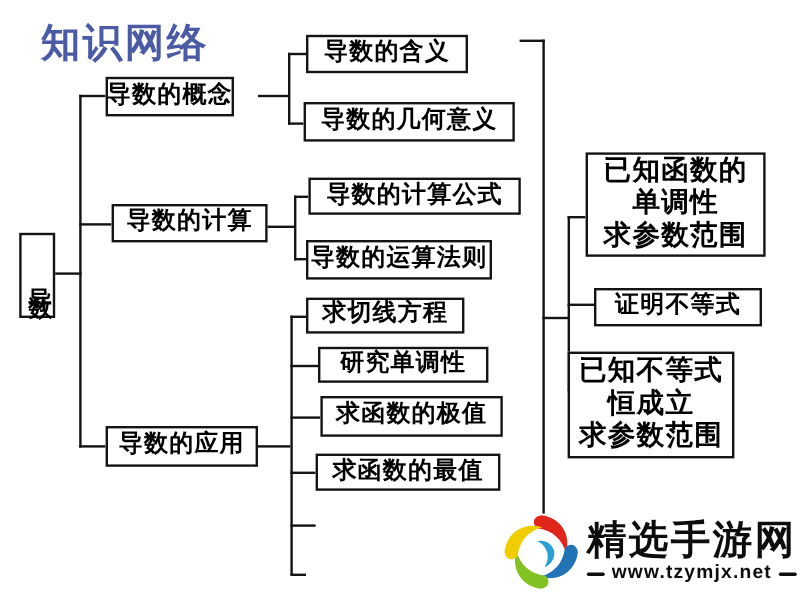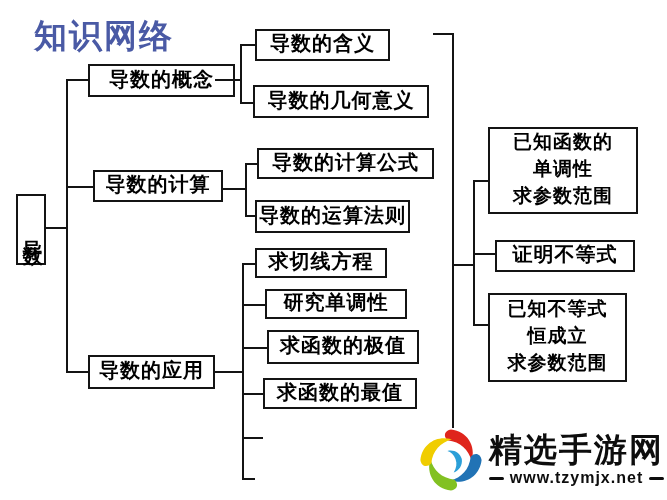--- a/index.html
+++ b/index.html
@@ -19,21 +19,21 @@
   .box{
     position:absolute;
     border:2px solid #141414;
     background:#ffffff;
     display:flex;align-items:center;justify-content:center;
     font-weight:bold;color:#000;
     font-size:20px;letter-spacing:1px;
     text-align:center;line-height:1.2;
     box-sizing:border-box;white-space:nowrap;font-family:Liberation Mono, monospace;
   }
-  .box.multiline{white-space:normal;font-size:19px;line-height:27px;padding:2px 4px;}
+  .box.multiline{white-space:normal;font-size:23px;line-height:27px;padding:2px 4px;}
   .vertical-text{writing-mode:vertical-rl;letter-spacing:6px;}
   .hline,.vline{position:absolute;background:#141414;}
   .hline{height:2px;}
   .vline{width:2px;}
   .watermark{
     position:absolute;right:3px;bottom:4px;
     display:flex;align-items:center;gap:2px;
   }
   .wm-text{display:flex;flex-direction:column;align-items:center;gap:3px;}
   .wm-name{font-size:33px;font-weight:900;color:#0d0d0d;letter-spacing:2px;line-height:1;}
@@ -49,21 +49,21 @@
   <div class="page-title">知识网络</div>
 
   <div class="box" style="left:16px;top:194px;width:30px;height:71px;">
     <span class="vertical-text">导数</span>
   </div>
 
   <div class="vline" style="left:66px;top:79px;height:294px;"></div>
   <div class="hline" style="left:46px;top:227px;width:22px;"></div>
 
   <div class="hline" style="left:66px;top:79px;width:22px;"></div>
-  <div class="box" style="left:88px;top:64px;width:147px;height:33px;">
+  <div class="box" style="left:88px;top:64px;width:107px;height:33px;">
     <span>导数的概念</span>
   </div>
   <div class="hline" style="left:215px;top:79px;width:25px;"></div>
   <div class="vline" style="left:240px;top:44px;height:60px;"></div>
   <div class="hline" style="left:240px;top:44px;width:15px;"></div>
   <div class="hline" style="left:240px;top:102px;width:13px;"></div>
   <div class="box" style="left:255px;top:29px;width:135px;height:32px;">
     <span>导数的含义</span>
   </div>
   <div class="box" style="left:253px;top:85px;width:176px;height:33px;">
@@ -121,21 +121,21 @@
   <div class="box multiline" style="left:488px;top:127px;width:150px;height:87px;">
     <div>
       <div>已知函数的</div>
       <div>单调性</div>
       <div>求参数范围</div>
     </div>
   </div>
   <div class="box" style="left:495px;top:240px;width:140px;height:32px;">
     <span>证明不等式</span>
   </div>
-  <div class="box multiline" style="left:488px;top:293px;width:139px;height:89px;">
+  <div class="box multiline" style="left:473px;top:293px;width:139px;height:89px;">
     <div>
       <div>已知不等式</div>
       <div>恒成立</div>
       <div>求参数范围</div>
     </div>
   </div>
 
   <div class="watermark">
     <svg width="72" height="72" viewBox="0 0 80 80">
       <g>

